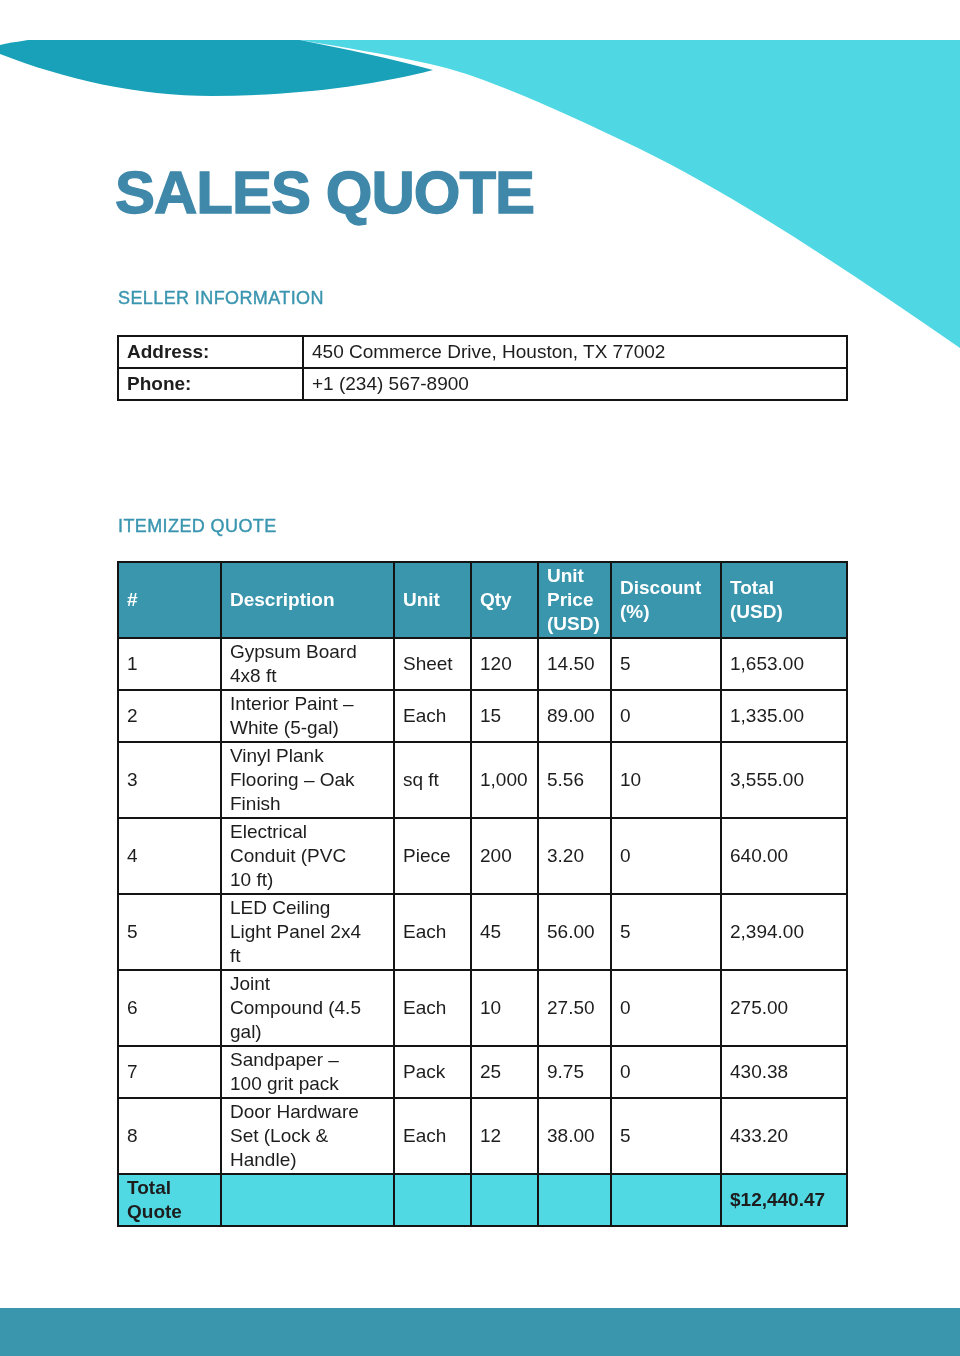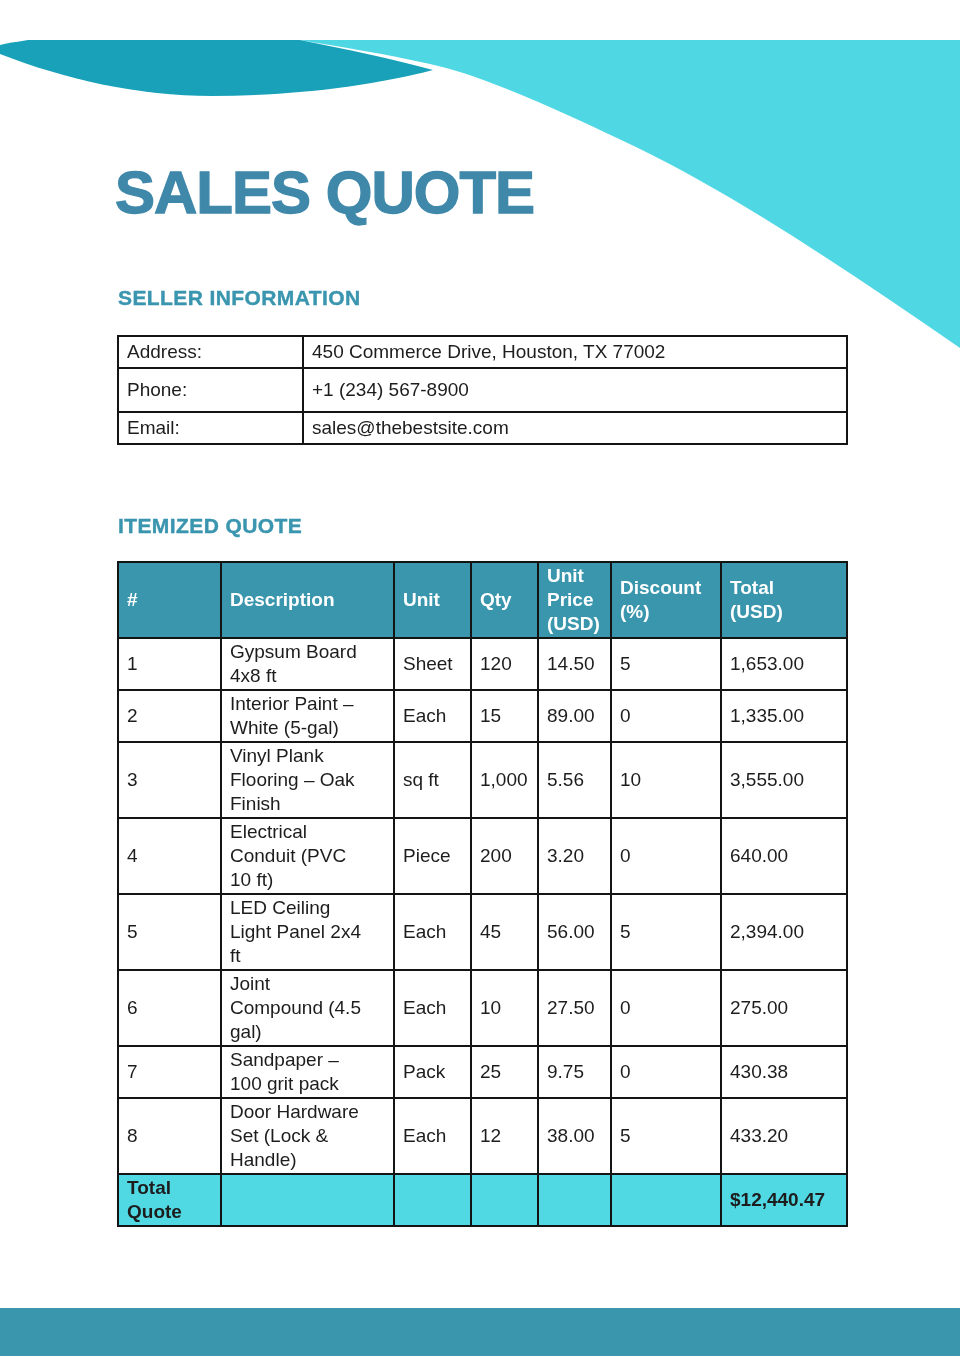--- a/index.html
+++ b/index.html
@@ -26,23 +26,23 @@
     font-size: 60px;
     line-height: 66px;
     font-weight: bold;
     letter-spacing: -1px;
     color: var(--titleBlue, #3f88aa);
     -webkit-text-stroke: 1.3px currentColor;
   }
   .section-heading {
     position: absolute;
     left: 118px;
-    font-size: 21px;
+    font-size: 18px;
     line-height: 24px;
-    font-weight: bold;
+    font-weight: normal;
     letter-spacing: 0.4px;
     color: var(--headingTeal, #3a95af);
     -webkit-text-stroke: 0.4px currentColor;
   }
   #seller-heading { top: 246px; }
   #itemized-heading { top: 474px; }
 
   table {
     position: absolute;
     left: 117px;
@@ -56,21 +56,21 @@
     line-height: 24px;
     color: var(--textDark, #1d1d1d);
     vertical-align: middle;
     text-align: left;
     padding: 1px 8px;
     white-space: pre-line;
     overflow: hidden;
     font-weight: normal;
   }
   #seller-table { top: 295px; }
-  #seller-table .label { font-weight: normal; }
+  #seller-table .label { font-weight: bold; }
   #seller-table tr.head td {
     background: var(--bandTeal, #3a96ad);
     color: #ffffff;
     font-weight: bold;
   }
   #itemized-table { top: 521px; }
   #itemized-table th {
     background: var(--bandTeal, #3a96ad);
     color: #ffffff;
     font-weight: bold;
@@ -105,27 +105,23 @@
   <table id="seller-table">
     <colgroup>
         <col style="width:185px">
         <col style="width:544px">
       </colgroup>
     <tbody>
       <tr style="height:32px">
         <td class="label">Address:</td>
         <td class="value">450 Commerce Drive, Houston, TX 77002</td>
       </tr>
-      <tr style="height:44px">
+      <tr style="height:32px">
         <td class="label">Phone:</td>
         <td class="value">+1 (234) 567-8900</td>
-      </tr>
-      <tr style="height:32px">
-        <td class="label">Email:</td>
-        <td class="value">sales@thebestsite.com</td>
       </tr>
     </tbody>
   </table>
 
   <div id="itemized-heading" class="section-heading">ITEMIZED QUOTE</div>
 
   <table id="itemized-table">
     <colgroup>
       <col style="width:103px">
         <col style="width:173px">

